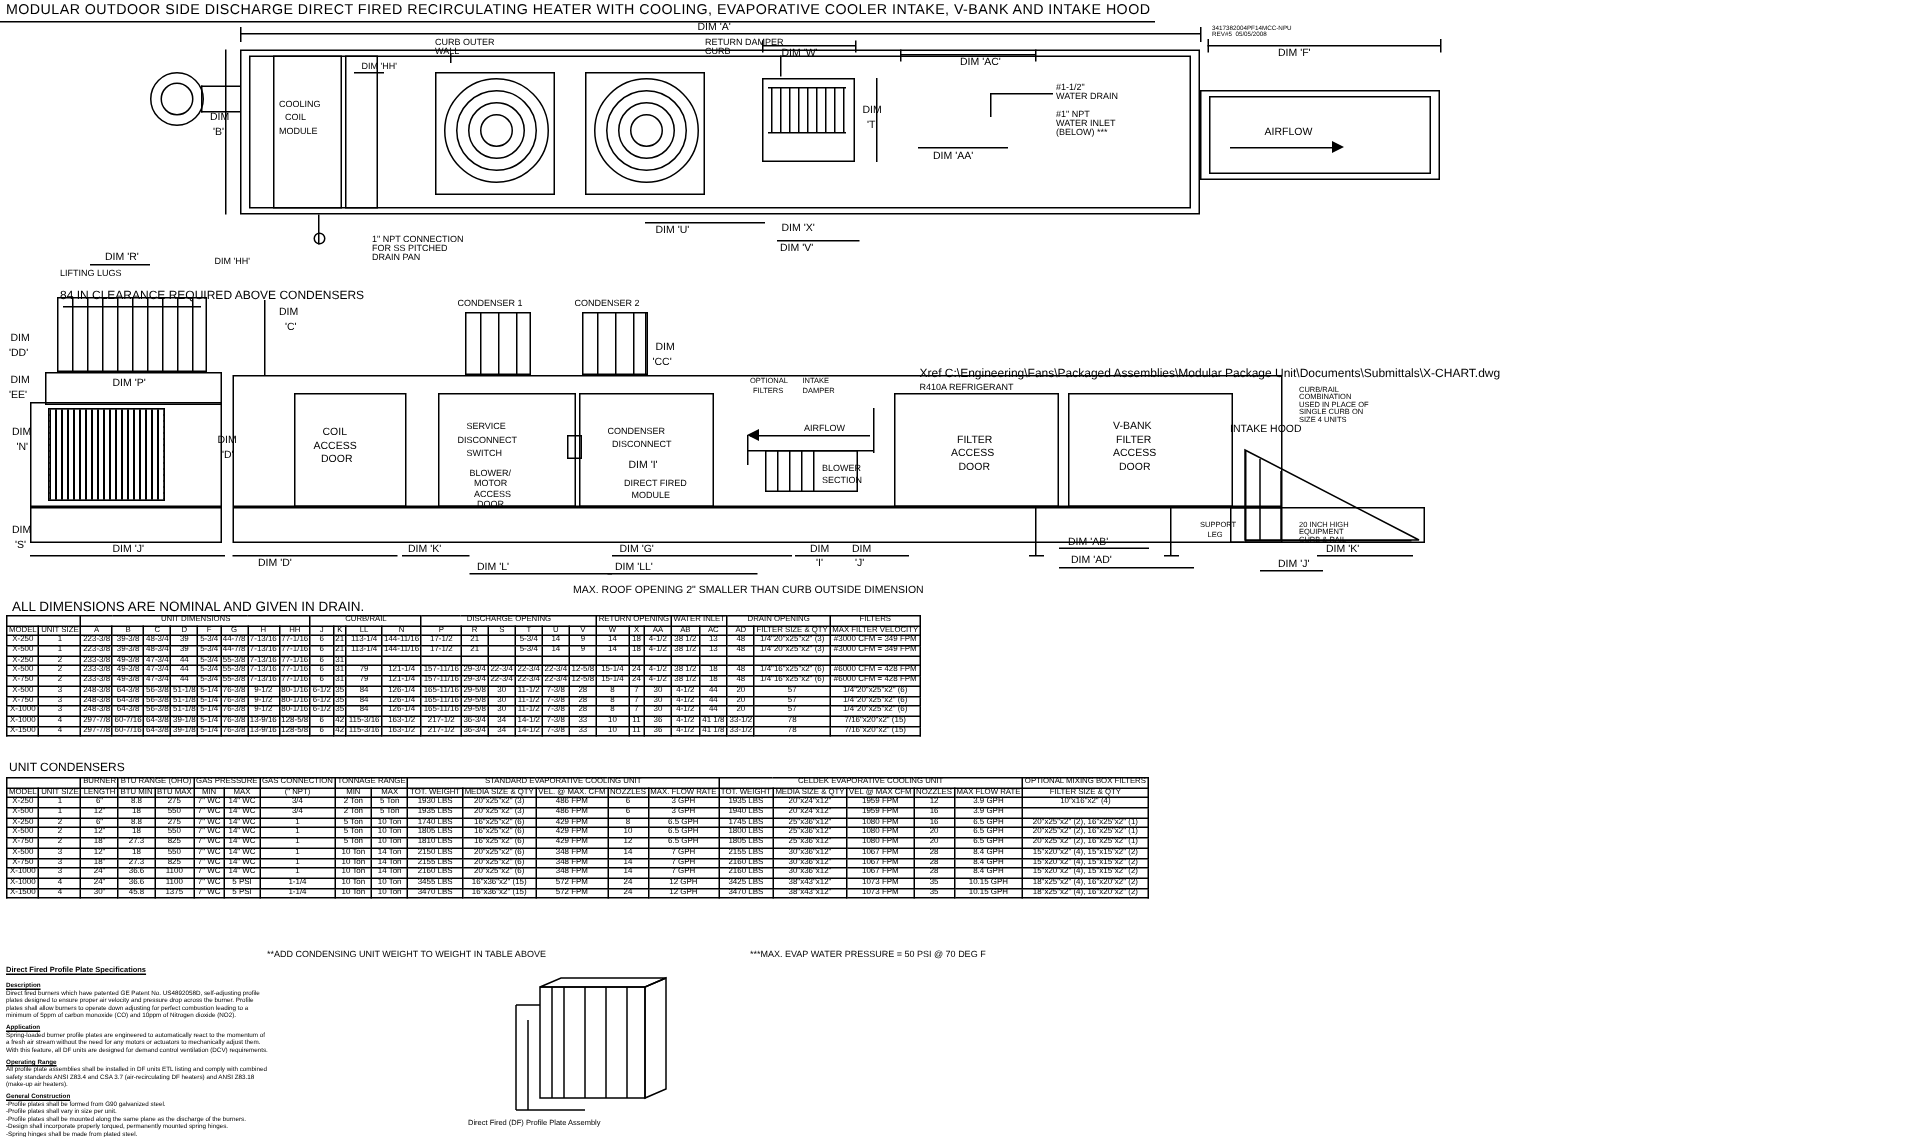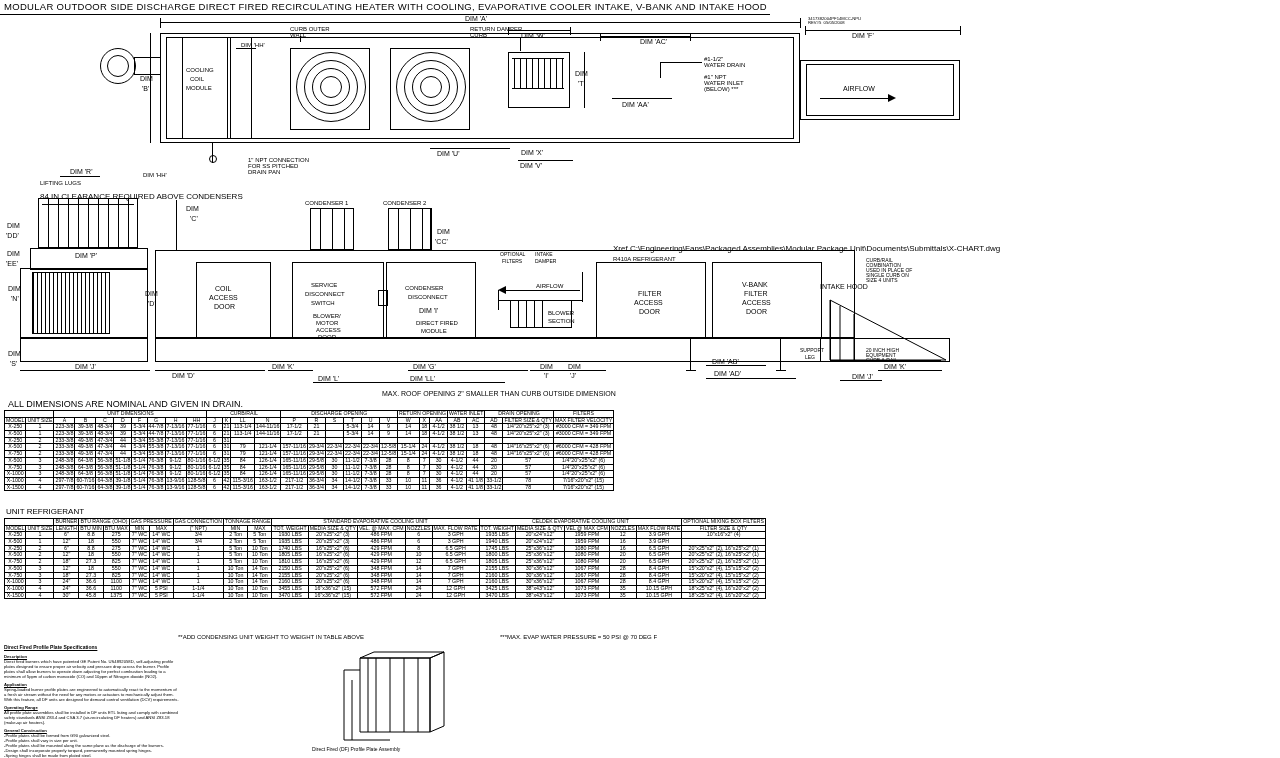--- a/index.html
+++ b/index.html
@@ -660,21 +660,21 @@
             <td>4-1/2</td>
             <td>41 1/8</td>
             <td>33-1/2</td>
             <td>78</td>
             <td>7/16"x20"x2" (15)</td>
           </tr>
         </tbody>
     </table>
   </div>
 
-  <div class="txt t8" style="left:6px;top:508px;">UNIT REFRIGERANT</div>
+  <div class="txt t8" style="left:6px;top:508px;">UNIT CONDENSERS</div>
   <div class="abs" style="left:4px;top:518px;">
     <table class="grid" id="tbl-info">
       <thead>
         <tr id="info-group-row">
             <th colspan="2"></th>
             <th colspan="1">BURNER</th>
             <th colspan="2">BTU RANGE (OHO)</th>
             <th colspan="2">GAS PRESSURE</th>
             <th colspan="1">GAS CONNECTION</th>
             <th colspan="2">TONNAGE RANGE</th>

